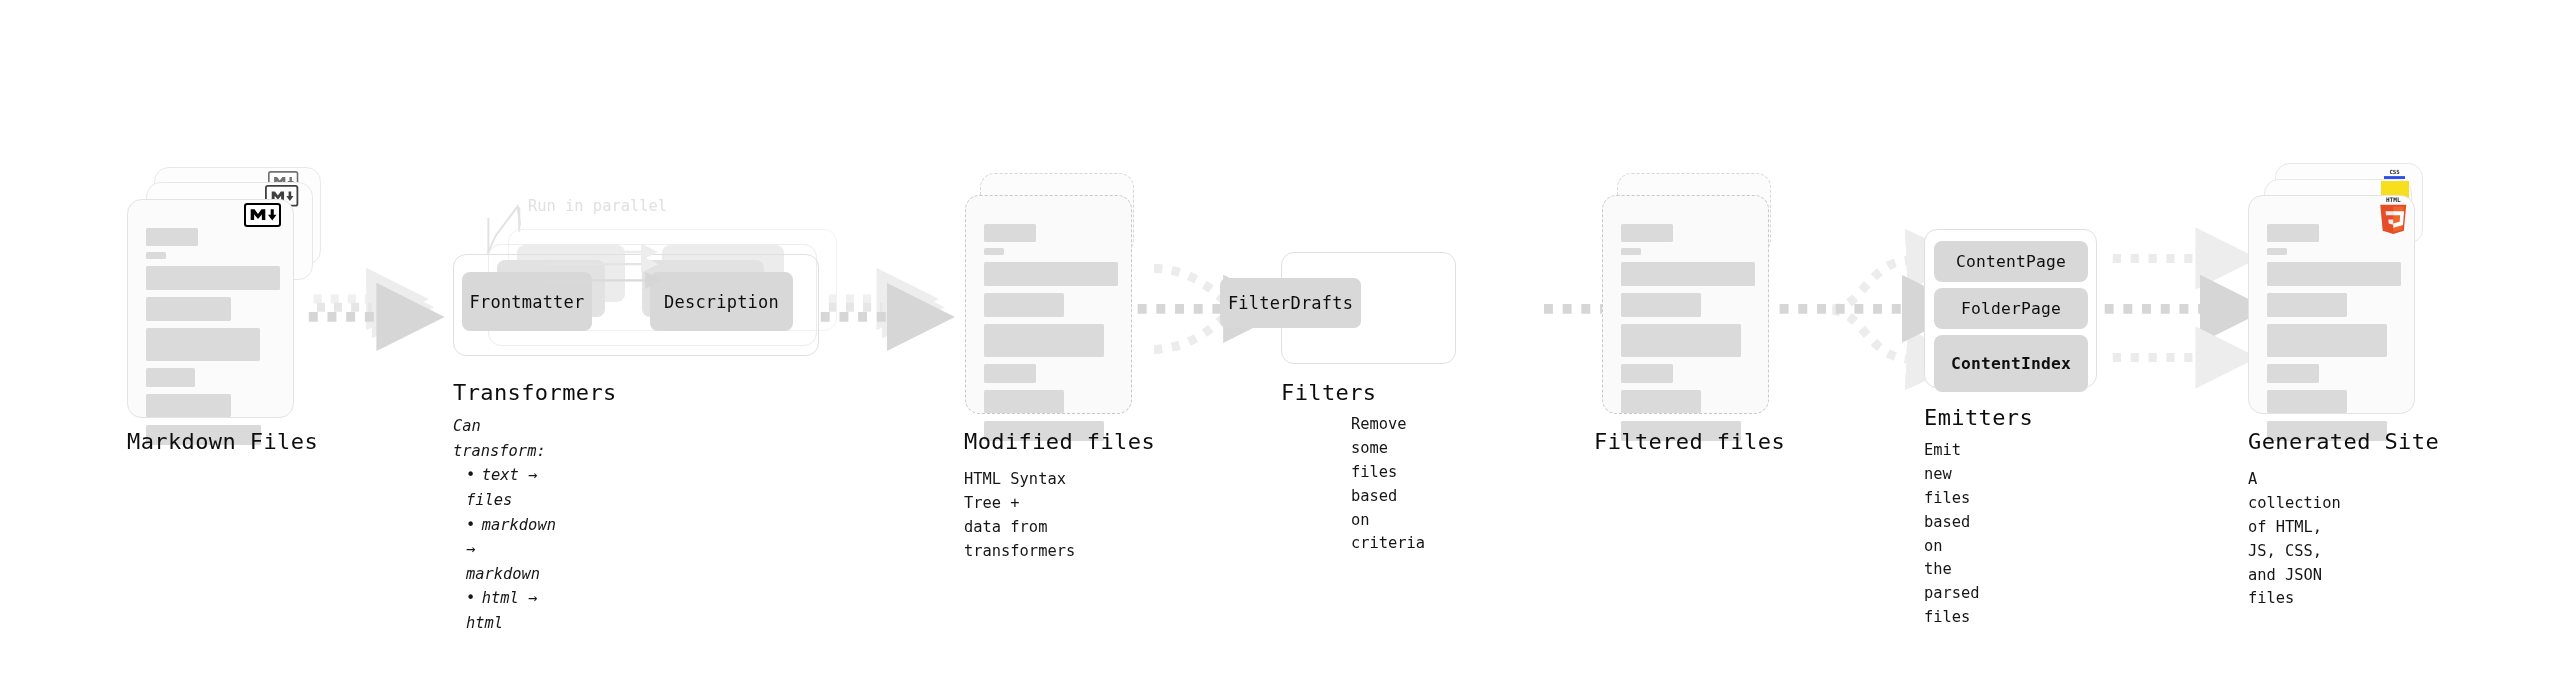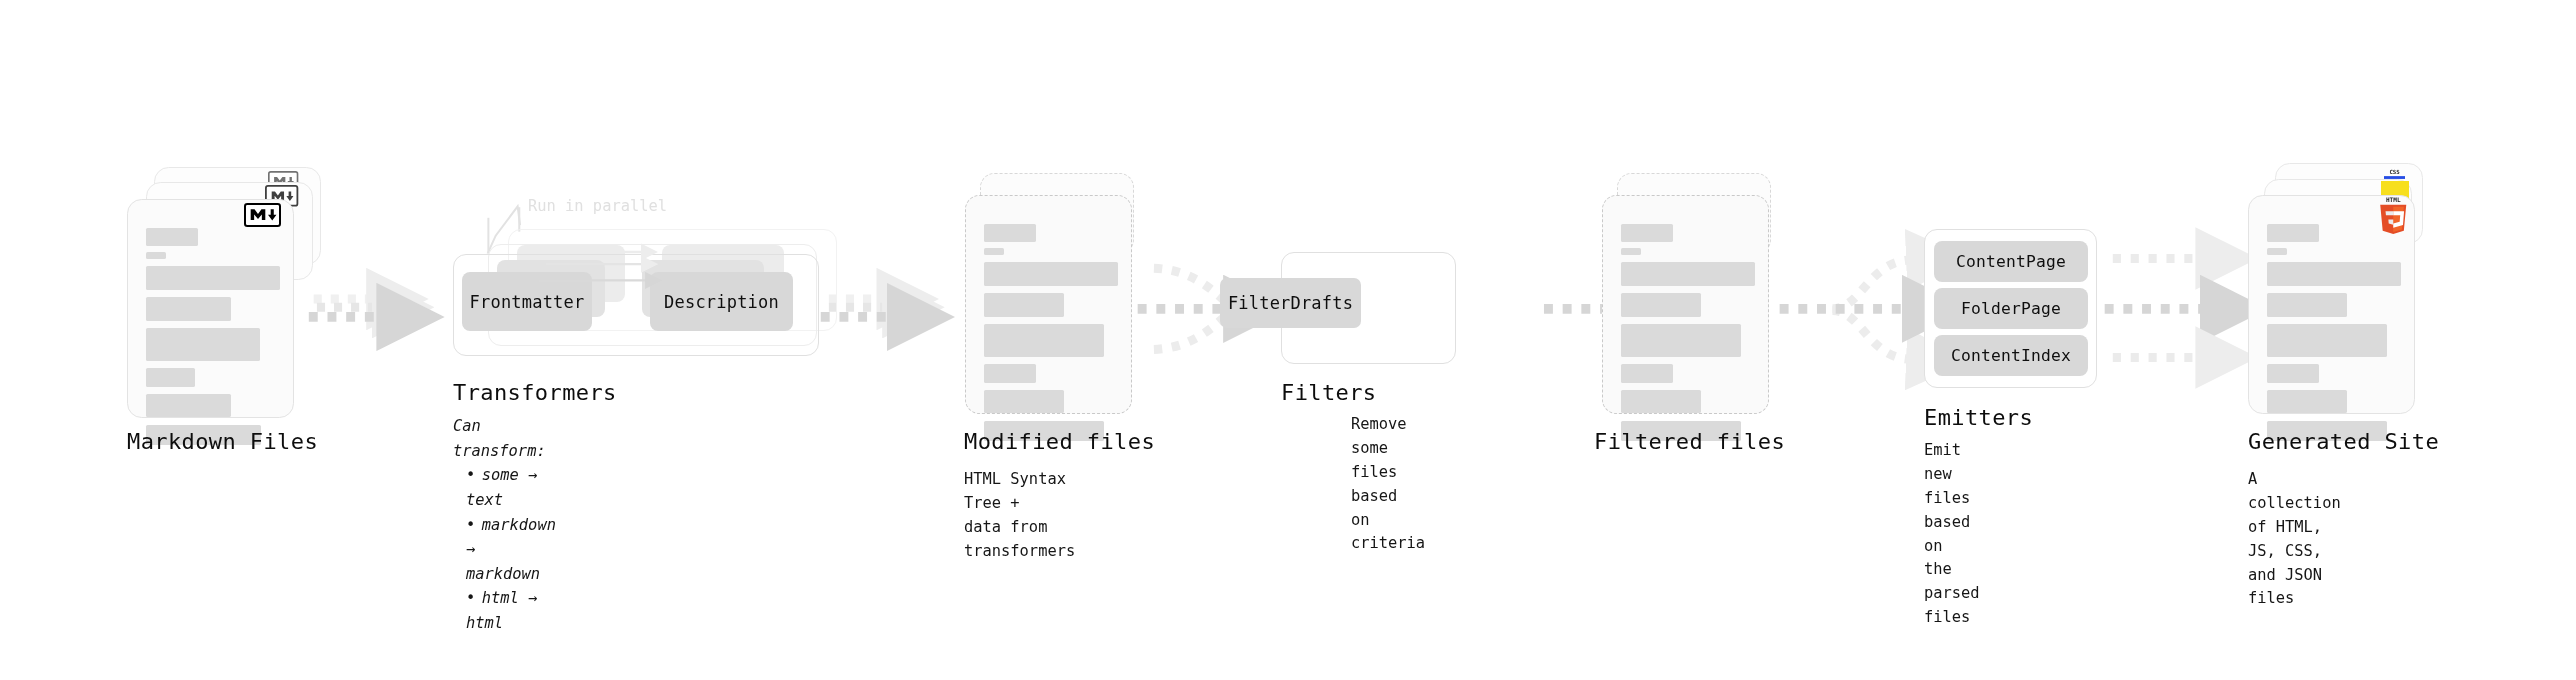--- a/index.html
+++ b/index.html
@@ -273,21 +273,21 @@
       <path d="M672,310 L790,310" stroke="#ececec" stroke-width="3" fill="none" marker-end="url(#ahl)"></path>
       <path d="M672,325 L790,325" stroke="#e4e4e4" stroke-width="3" fill="none" marker-end="url(#ahl)"></path>
       <path d="M663,345 L795,345" stroke="#d9d9d9" stroke-width="3" fill="none" marker-end="url(#ah)"></path>
     </svg>
 
     <div class="title" style="left:453px; top:380px;">Transformers</div>
 
     <div class="bullets" style="left:453px; top:414px;font-style:italic;">
       <div>Can transform:</div>
       <ul>
-        <li>some → text</li>
+        <li>text → files</li>
         <li>markdown → markdown</li>
         <li>html → html</li>
       </ul>
     </div>
   </div>
 
   <div class="stage">
 
     <div class="doc dashed ghost" style="left:980px; top:173px; width:154px; height:81px;"></div>
 
@@ -338,21 +338,21 @@
 
     <div class="title" style="left:1594px; top:429px;">Filtered files</div>
   </div>
 
   <div class="stage">
 
     <div class="group-box" style="left:1924px; top:229px; width:173px; height:159px;"></div>
 
     <div class="chip" style="left:1934px; top:241px; width:154px; height:41px; font-size:16.3px;">ContentPage</div>
     <div class="chip" style="left:1934px; top:288px; width:154px; height:41px; font-size:16.3px;">FolderPage</div>
-    <div class="chip" style="left:1934px; top:335px; width:154px; height:41px; font-size:16.3px;">ContentIndex</div>
+    <div class="chip" style="left:1934px; top:335px; width:154px; height:57px; font-size:16.3px;font-weight:bold;">ContentIndex</div>
 
     <div class="title" style="left:1924px; top:405px;">Emitters</div>
     <div class="caption" style="left:1924px; top:439px;">Emit new files based on
 the parsed files</div>
   </div>
 
   <div class="stage">
 
     <div class="doc solid ghost" style="left:2275px; top:163px; width:148px; height:81px;"></div>
     <div class="badge-css3" style="left:2384px; top:167px;">

